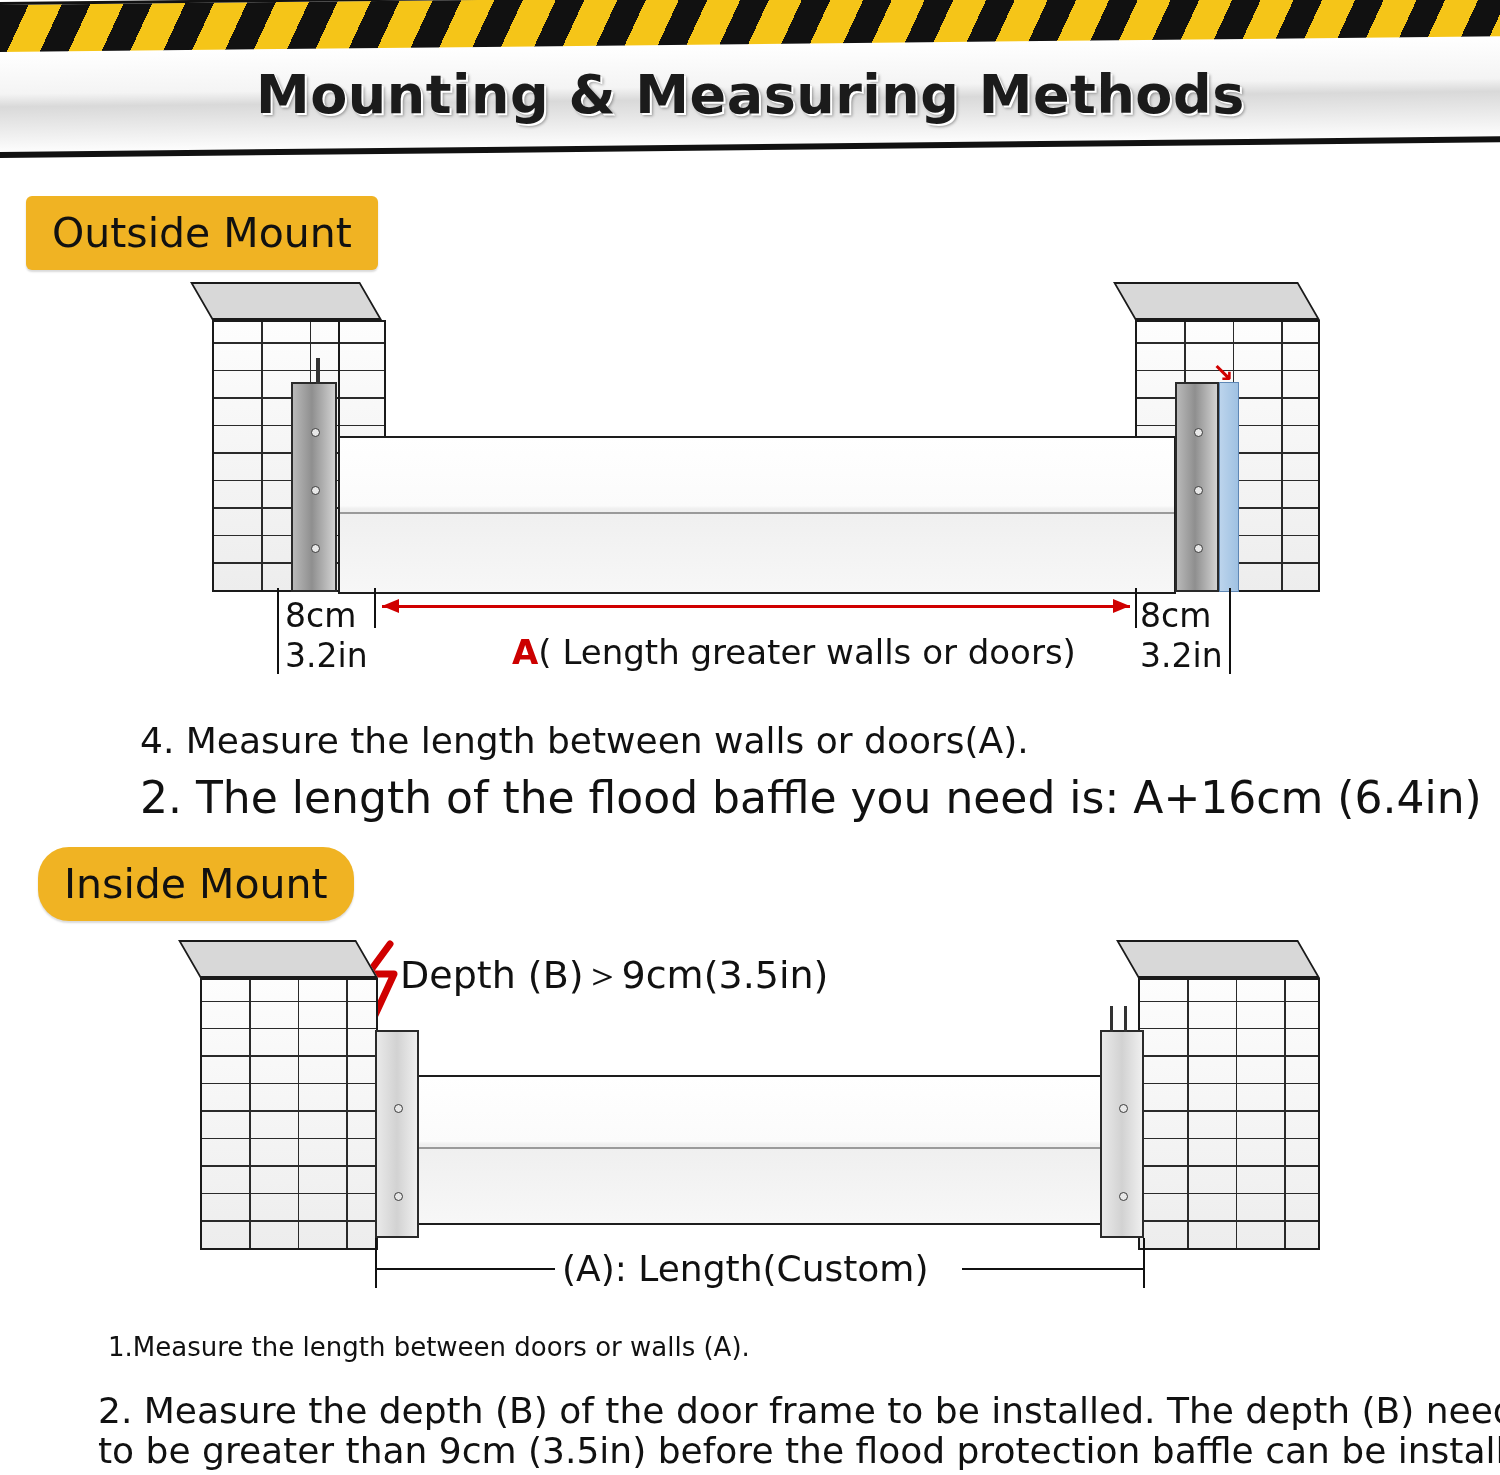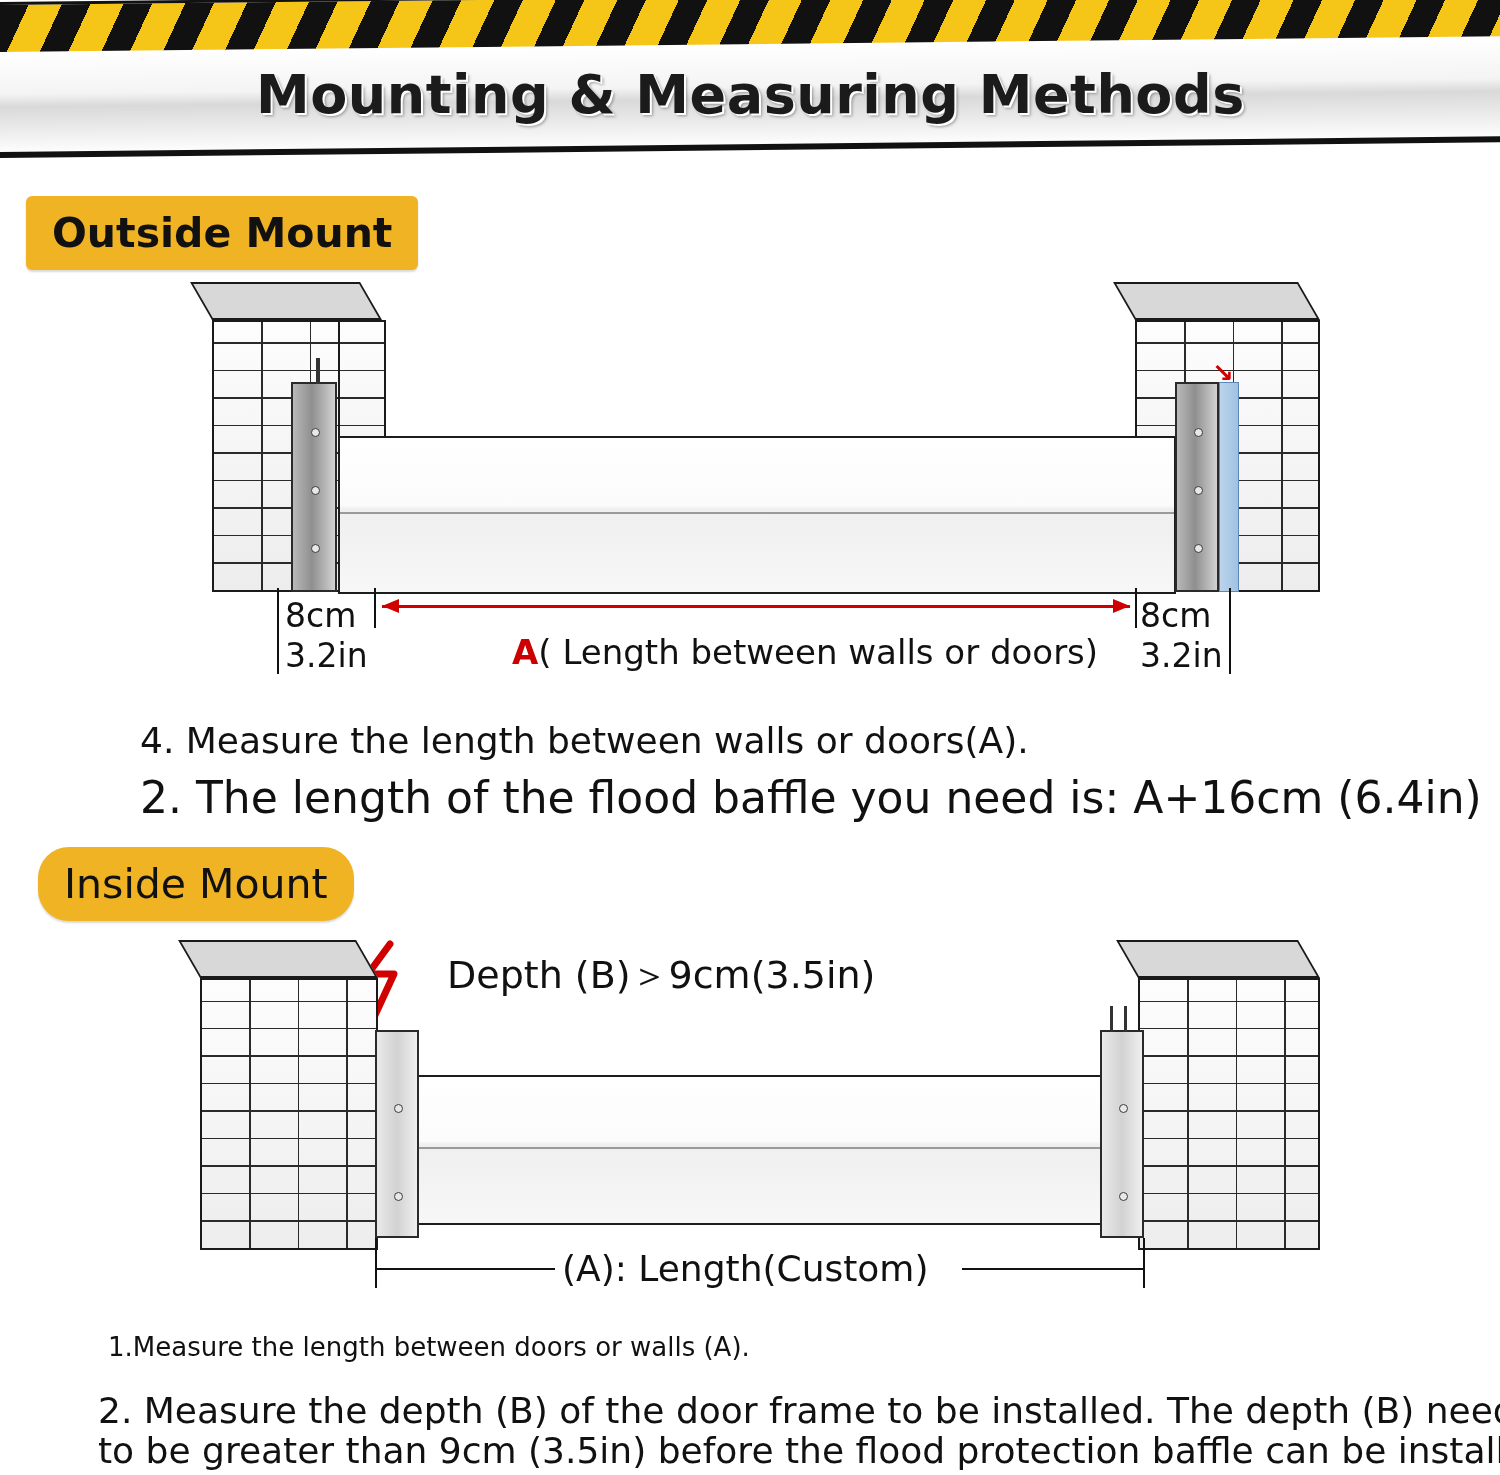--- a/index.html
+++ b/index.html
@@ -70,21 +70,21 @@
     position: absolute;
     background: #f0b323;
     border-radius: 6px;
     color: #111;
     font-size: 41px;
     display: flex;
     align-items: center;
     padding: 0 26px;
     box-shadow: 0 2px 2px rgba(0,0,0,0.15);
   }
-  #badge-outside { left: 26px; top: 196px; height: 74px; font-weight: bold; }
+  #badge-outside { left: 26px; top: 196px; height: 74px; }
   #badge-inside  { left: 38px; top: 847px; height: 74px; border-radius: 31px; }
 
   
   .txt { position: absolute; color: #111; white-space: nowrap; }
 
   
   .pillar { position: absolute; }
   .pillar .top {
     position: absolute;
     left: 0; top: 0;
@@ -240,29 +240,29 @@
   <div class="tick" style="left:1229px; top:588px; height:86px;"></div>
 
   <div class="dim-line" style="left:382px; top:605px; width:748px;"></div>
 
   <div class="txt" style="left:285px; top:596px; font-size:33px;">8cm</div>
   <div class="txt" style="left:285px; top:636px; font-size:33px;">3.2in</div>
   <div class="txt" style="left:1140px; top:596px; font-size:33px;">8cm</div>
   <div class="txt" style="left:1140px; top:636px; font-size:33px;">3.2in</div>
 
   <div class="txt" style="left:512px; top:632px; font-size:34px;">
-    <span class="label-A">A</span><span>( Length between walls or doors)</span>
+    <span class="label-A">A</span><span>( Length greater walls or doors)</span>
   </div>
 
   <div class="txt" style="left:140px; top:720px; font-size:36px;">4. Measure the length between walls or doors(A).</div>
   <div class="txt" style="left:140px; top:772px; font-size:44px;">2. The length of the flood baffle you need is: A+16cm (6.4in)</div>
 
   <div class="badge" id="badge-inside">Inside Mount</div>
 
-  <div class="txt" style="left:400px; top:950px; font-size:38px;margin-left:47px;">Depth (B)＞9cm(3.5in)</div>
+  <div class="txt" style="left:400px; top:950px; font-size:38px;">Depth (B)＞9cm(3.5in)</div>
   <svg style="position:absolute; left:360px; top:940px;" width="56" height="90" viewBox="0 0 56 90">
     <path d="M30 4 L8 34 L34 34 L10 86" stroke="#d00000" stroke-width="7" fill="none" stroke-linecap="round" stroke-linejoin="round"></path>
   </svg>
 
   <div class="pillar" style="left:200px; top:940px; width:178px; height:310px;">
     <div class="top" style="width:178px;"></div>
     <div class="face" style="top:38px; height:272px;"></div>
   </div>
 
   <div class="pillar" style="left:1138px; top:940px; width:182px; height:310px;">

